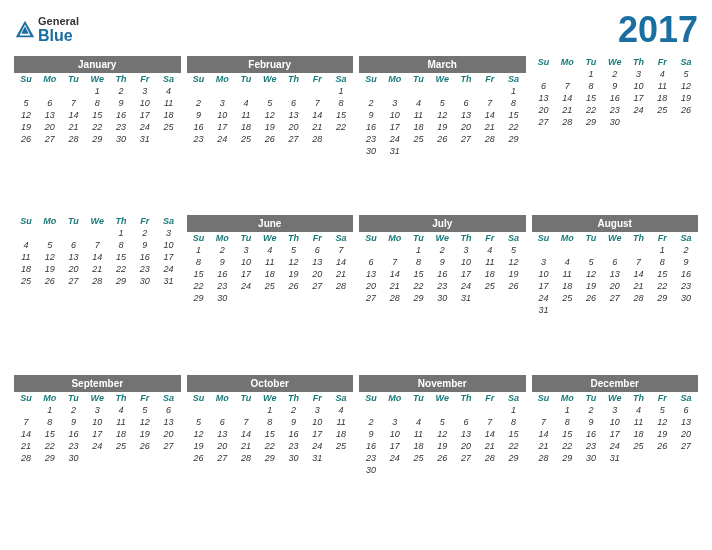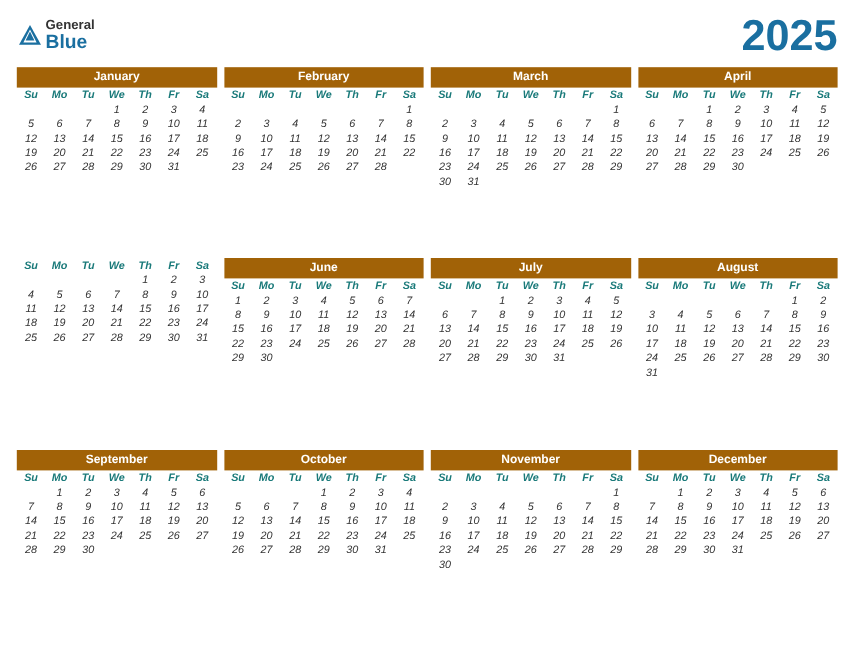--- a/index.html
+++ b/index.html
@@ -55,21 +55,21 @@
       display: grid;
       grid-template-columns: repeat(4, 1fr);
       gap: 6px;
       flex: 1;
     }
     .month-block {
       display: flex;
       flex-direction: column;
     }
     .month-header {
-      background: #a16207;
+      background: #737373;
       color: #fff;
       text-align: center;
       font-weight: bold;
       font-size: 10px;
       padding: 3px 0;
     }
     .month-table {
       width: 100%;
       border-collapse: collapse;
       font-size: 9px;
@@ -98,21 +98,21 @@
       <svg class="logo-icon" viewBox="0 0 24 24">
         <polygon points="12,2 22,20 2,20" fill="#1a6fa0"></polygon>
         <polygon points="12,6 18,18 6,18" fill="#fff"></polygon>
         <polygon points="12,8 16,16 8,16" fill="#1a6fa0"></polygon>
       </svg>
       <div>
         <div class="logo-text-general">General</div>
         <div class="logo-text-blue">Blue</div>
       </div>
     </div>
-    <div class="year-title">2025</div>
+    <div class="year-title">2017</div>
   </div>
   <div class="calendars-grid" id="calendars-grid">
   <div class="month-block">
         <div class="month-header">January</div>
         <table class="month-table">
           <thead>
             <tr>
               <th>Su</th>
               <th>Mo</th>
               <th>Tu</th>
@@ -300,21 +300,20 @@
               <td></td>
               <td></td>
               <td></td>
               <td></td>
               <td></td>
             </tr>
           </tbody>
         </table>
       </div>
       <div class="month-block">
-        <div class="month-header">April</div>
         <table class="month-table">
           <thead>
             <tr>
               <th>Su</th>
               <th>Mo</th>
               <th>Tu</th>
               <th>We</th>
               <th>Th</th>
               <th>Fr</th>
               <th>Sa</th>

